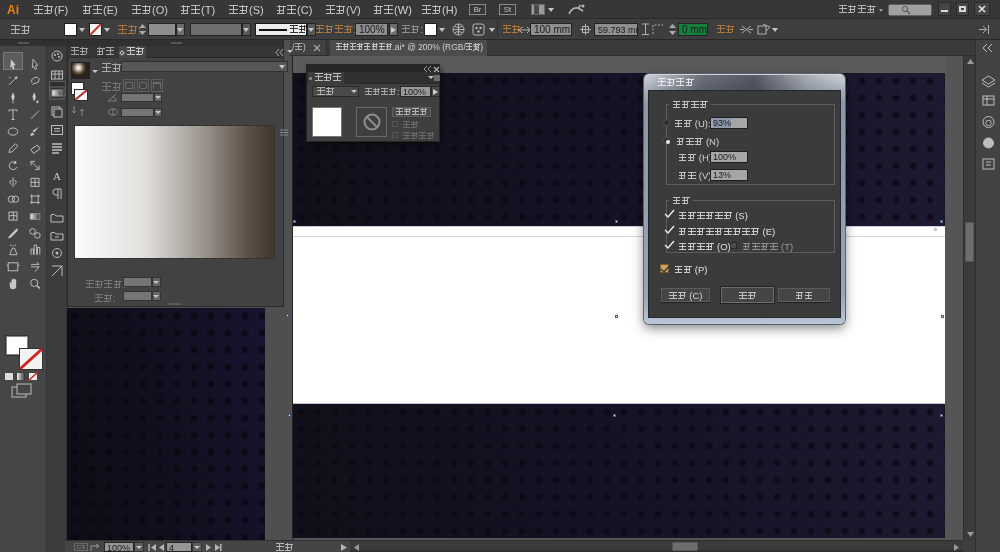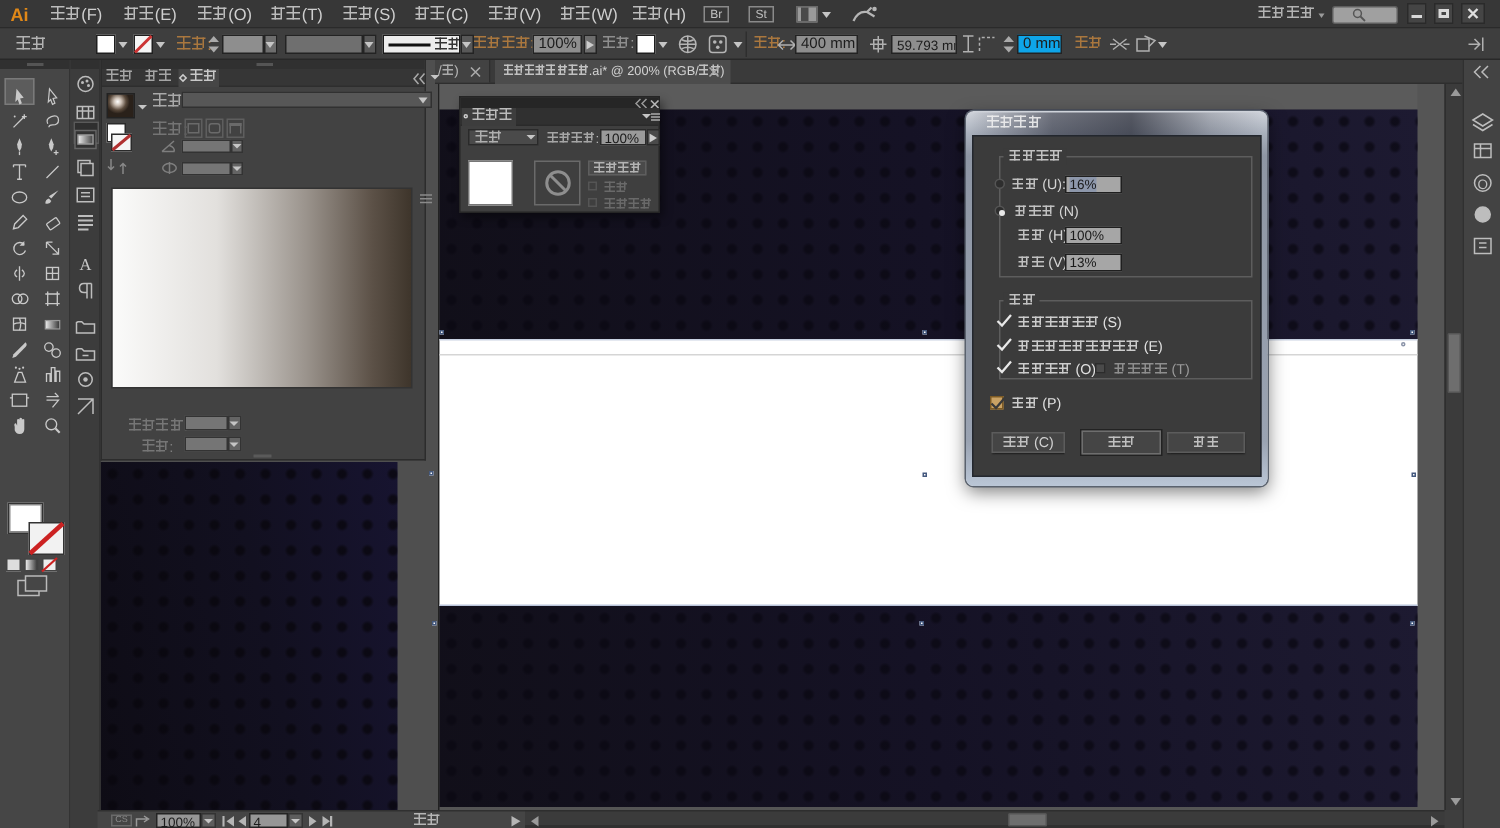--- a/index.html
+++ b/index.html
@@ -145,36 +145,36 @@
         <circle cx="3.5" cy="4" r="1.2" fill="#b5b5b5"></circle>
         <circle cx="7.5" cy="4" r="1.2" fill="#b5b5b5"></circle>
         <circle cx="5.5" cy="7.5" r="1.2" fill="#b5b5b5"></circle>
       </svg>
     <span class="dArr" style="position:absolute;left:489px;top:9px"></span>
     <span style="position:absolute;left:497px;top:2px;width:1px;height:17px;background:#2e2e2e"></span>
     <span class="orange" style="position:absolute;left:502px;top:5px;font-size:10px"><b class="c"></b><b class="c2"></b>:</span>
     <svg style="left:519px;top:8px" width="11" height="6">
         <path d="M0 3 H11 M3 0 L0 3 L3 6 M8 0 L11 3 L8 6" stroke="#b0b0b0" fill="none"></path>
       </svg>
-    <span class="fld" style="left:530px;top:4px;width:42px;height:13px;background:#8e8e8e">400 mm</span>
+    <span class="fld" style="left:530px;top:4px;width:42px;height:13px;background:#8e8e8e">100 mm</span>
     <svg style="left:580px;top:5px" width="11" height="11">
         <path d="M5.5 0 V11 M0 5.5 H11" stroke="#b0b0b0" fill="none"></path>
         <rect x="2.5" y="2.5" width="6" height="6" stroke="#b0b0b0" fill="none"></rect>
       </svg>
     <span class="fld" style="left:594px;top:4px;width:44px;height:13px;background:#8e8e8e;font-size:9px;line-height:12px">59.793 mm</span>
     <svg style="left:642px;top:5px" width="7" height="11">
         <path d="M3.5 0 V11 M0 0 H7 M0 10.5 H7" stroke="#b0b0b0" fill="none"></path>
       </svg>
     <svg style="left:652px;top:5px" width="12" height="11">
         <path d="M1 10 V1 H11" stroke="#b0b0b0" stroke-dasharray="2 1.5" fill="none"></path>
       </svg>
     <svg style="left:669px;top:5px" width="7" height="11">
         <path d="M3.5 0 L7 4 L0 4 Z M3.5 11 L7 7 L0 7 Z" fill="#aaa"></path>
       </svg>
-    <span class="fld" style="left:678px;top:4px;width:30px;height:13px;background:#0ea5e9">0 mm</span>
+    <span class="fld" style="left:678px;top:4px;width:30px;height:13px;background:#15803d">0 mm</span>
     <span class="orange" style="position:absolute;left:716px;top:5px;font-size:10px"><b class="c"></b><b class="c2"></b></span>
     <svg style="left:740px;top:5px" width="13" height="11">
         <path d="M2 2 L11 9 M11 2 L2 9 M0 5.5 H4 M9 5.5 H13" stroke="#b0b0b0" fill="none"></path>
       </svg>
     <svg style="left:757px;top:5px" width="14" height="11">
         <rect x="1" y="2" width="8" height="8" stroke="#b0b0b0" fill="none"></rect>
         <path d="M6 0 L13 3 L9 7" stroke="#b0b0b0" fill="none"></path>
       </svg>
     <span class="dArr" style="position:absolute;left:772px;top:9px"></span>
     <svg style="left:979px;top:6px" width="10" height="9">
@@ -561,21 +561,21 @@
   </div>
   <div class="abs" id="dlg">
     <div style="position:absolute;left:3px;top:1px;right:3px;height:15px;border-radius:4px 4px 0 0;background:linear-gradient(90deg,rgba(18,20,34,0) 0%,rgba(18,20,34,.5) 28%,rgba(14,16,28,.62) 55%,rgba(18,20,34,.18) 82%,rgba(18,20,34,0) 100%)"></div>
     <span style="position:absolute;left:13px;top:3px;color:#f2f2f2;font-size:10px;text-shadow:0 1px 2px rgba(0,0,0,.6)"><b class="c" style="width:8px;height:8px"></b><b class="c2" style="width:8px;height:8px"></b><b class="c" style="width:8px;height:8px"></b><b class="c2" style="width:8px;height:8px"></b></span>
     <div id="dlgbody">
       <div class="grp" style="top:13px;height:81px">
         <span class="glabel"><b class="c"></b><b class="c2"></b><b class="c"></b><b class="c2"></b></span>
       </div>
       <span style="position:absolute;left:14px;top:28px;width:7px;height:7px;border-radius:50%;background:#2e2e2e;border:1px solid #555"></span>
       <span class="dtext" style="position:absolute;left:25px;top:27px"><b class="c"></b><b class="c2"></b> (U):</span>
-      <span class="dfld" style="left:61px;top:26px"><i style="font-style:normal;background:#8d97ab">16%</i></span>
+      <span class="dfld" style="left:61px;top:26px"><i style="font-style:normal;background:#8d97ab">93%</i></span>
       <span style="position:absolute;left:14px;top:46px;width:7px;height:7px;border-radius:50%;background:#2e2e2e;border:1px solid #555"></span>
       <span style="position:absolute;left:16.5px;top:48.5px;width:4px;height:4px;border-radius:50%;background:#e8e8e8"></span>
       <span class="dtext" style="position:absolute;left:27px;top:45px"><b class="c2"></b><b class="c"></b><b class="c2"></b> (N)</span>
       <span class="dtext" style="position:absolute;left:29px;top:61px"><b class="c"></b><b class="c2"></b> (H):</span>
       <span class="dfld" style="left:61px;top:60px">100%</span>
       <span class="dtext" style="position:absolute;left:29px;top:79px"><b class="c2"></b><b class="c"></b> (V):</span>
       <span class="dfld" style="left:61px;top:78px">13%</span>
       <div class="grp" style="top:109px;height:53px">
         <span class="glabel"><b class="c"></b><b class="c2"></b></span>
       </div>

